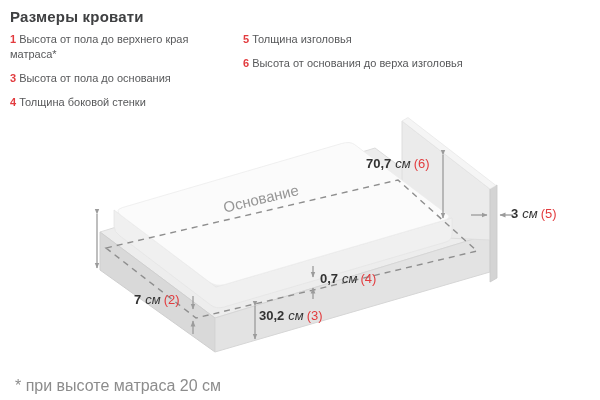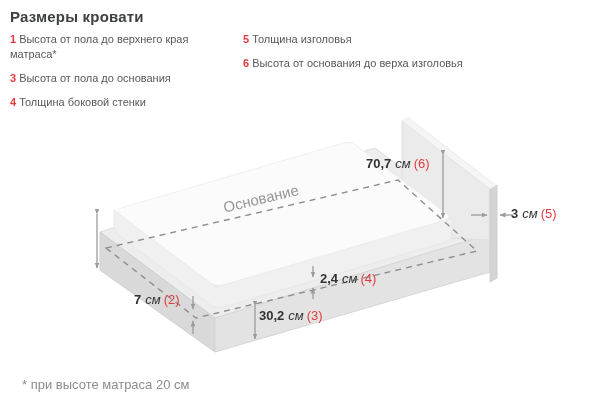--- a/index.html
+++ b/index.html
@@ -17,21 +17,21 @@
   .dim .u{font-weight:400;margin-right:3px;font-style:italic;}
   .dim .r{color:#e23b3e;font-weight:400;}
   #dim-1{left:26px;top:231px;width:66px;text-align:right;}
   #dim-2{left:134px;top:292px;}
   #dim-3{left:259px;top:308px;}
   #dim-4{left:320px;top:271px;}
   #dim-5{left:511px;top:206px;}
   #dim-6{left:366px;top:156px;}
   #base-label{position:absolute;left:222px;top:186px;width:110px;font-size:15px;color:#969696;
               transform:rotate(-13.5deg);transform-origin:center;}
-  #footnote{position:absolute;left:22px;top:377px;font-size:13px;color:#8c8c8c;}
+  #footnote{position:absolute;left:15px;top:377px;font-size:16px;color:#8c8c8c;}
 </style>
 </head>
 <body>
 
 <div id="page">
 
   <div id="title">Размеры кровати</div>
 
   <div id="legend-left" class="legend-col">
     <div class="legend-item">
@@ -98,21 +98,21 @@
 
   <div id="base-label">Основание</div>
 
   <div id="dim-2" class="dim">
     <span class="v">7</span><span class="u">см</span><span class="r">(2)</span>
   </div>
   <div id="dim-3" class="dim">
     <span class="v">30,2</span><span class="u">см</span><span class="r">(3)</span>
   </div>
   <div id="dim-4" class="dim">
-    <span class="v">2,4</span><span class="u">см</span><span class="r">(4)</span>
+    <span class="v">0,7</span><span class="u">см</span><span class="r">(4)</span>
   </div>
   <div id="dim-5" class="dim">
     <span class="v">3</span><span class="u">см</span><span class="r">(5)</span>
   </div>
   <div id="dim-6" class="dim">
     <span class="v">70,7</span><span class="u">см</span><span class="r">(6)</span>
   </div>
 
   <div id="footnote">* при высоте матраса 20 см</div>
 </div>

